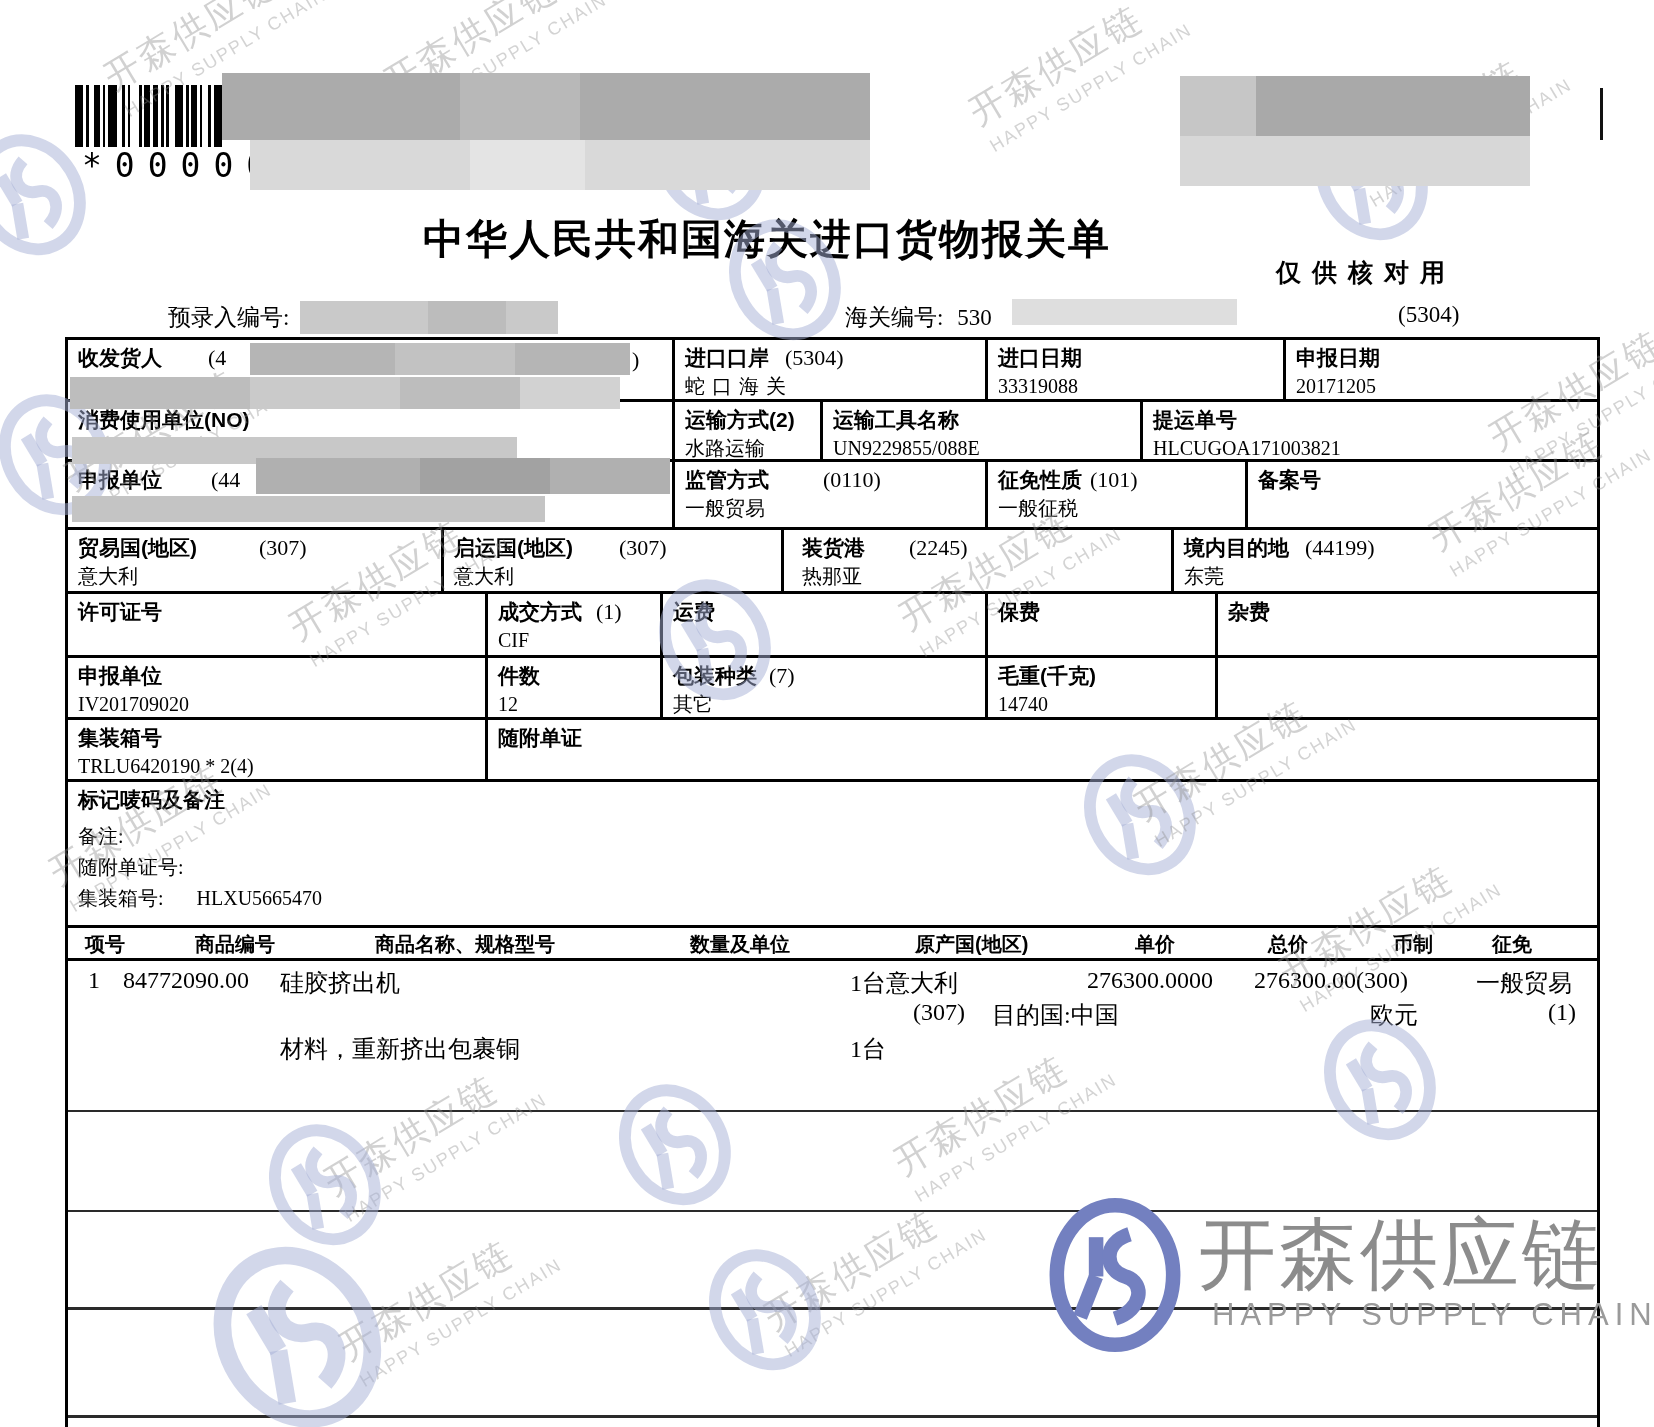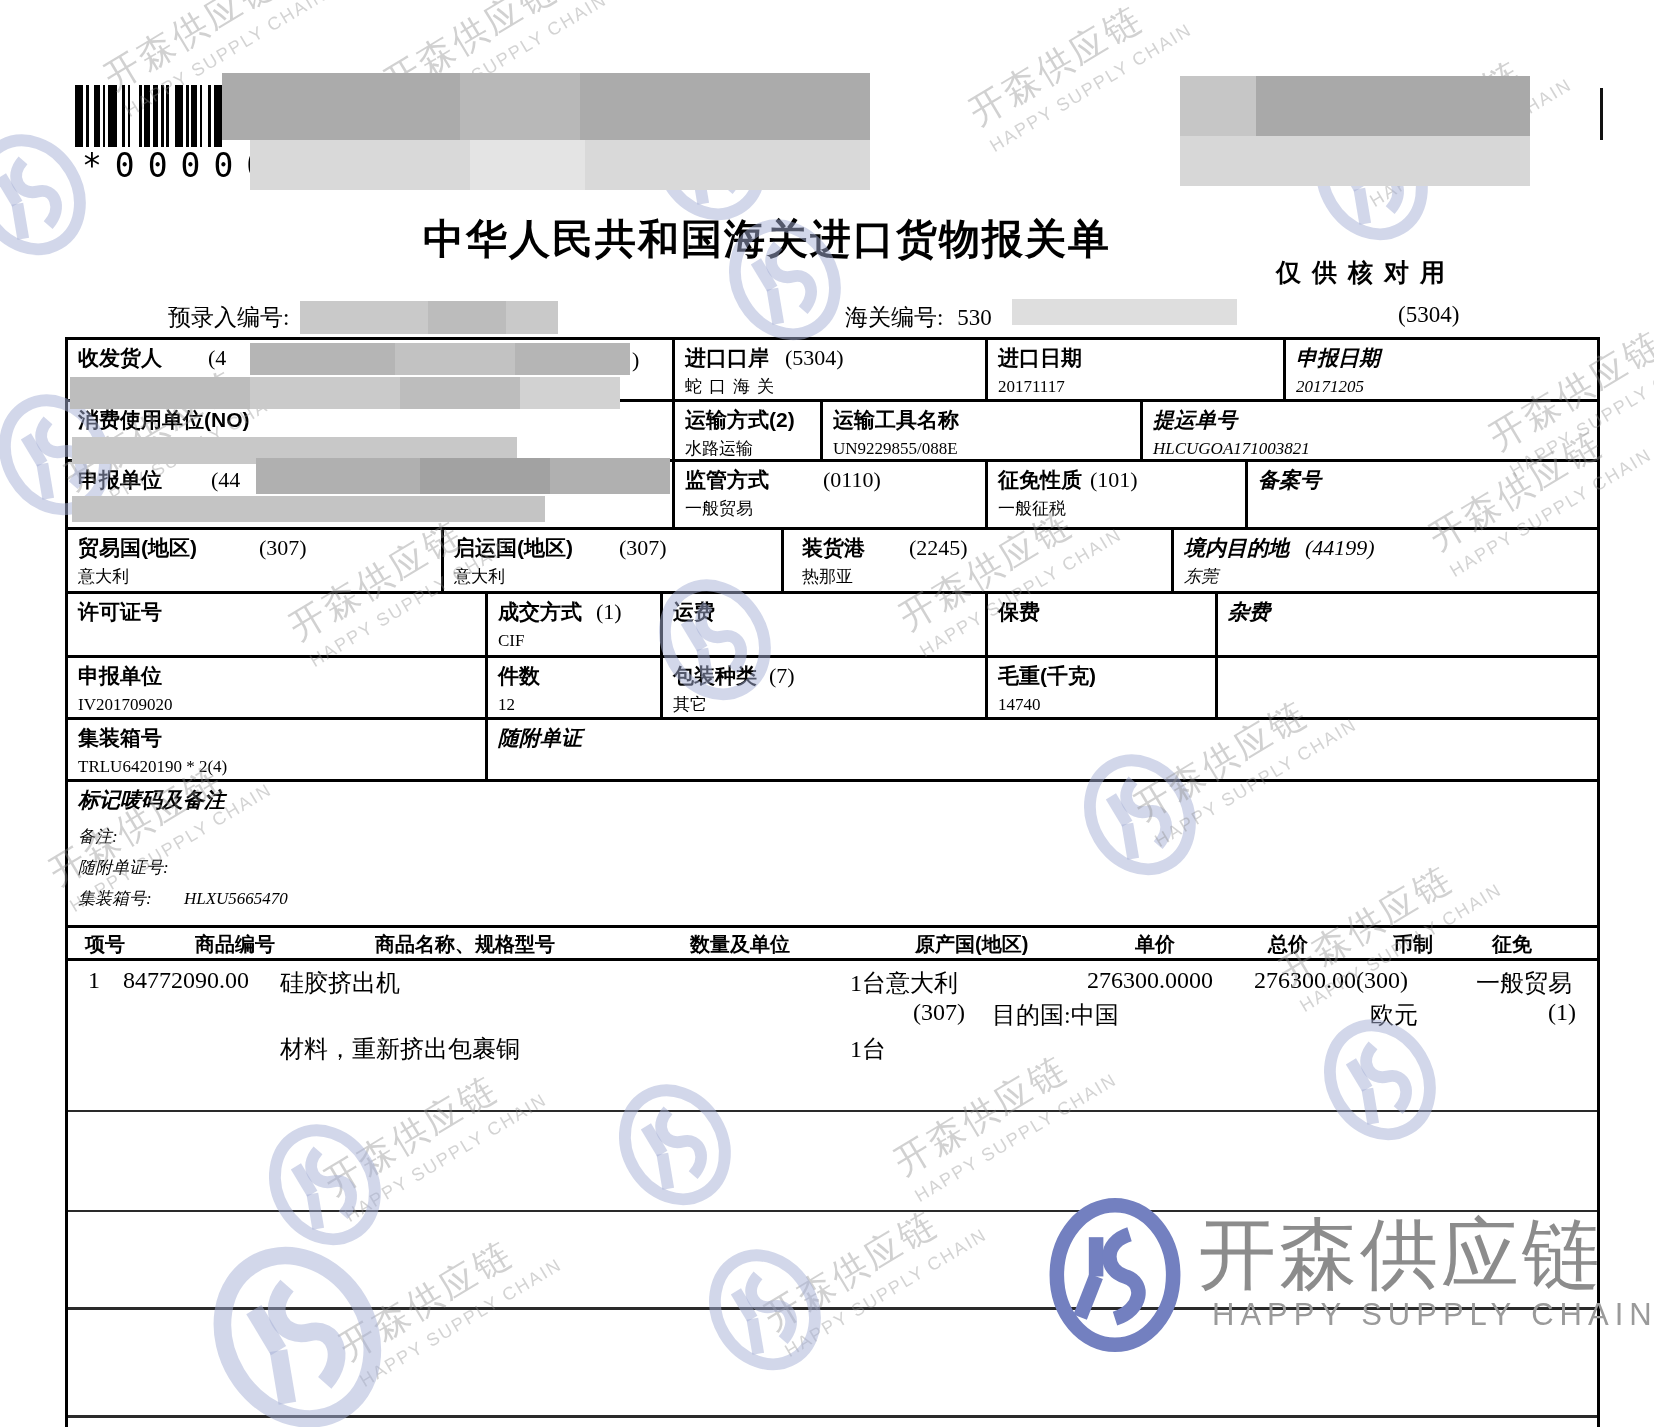--- a/index.html
+++ b/index.html
@@ -6,25 +6,25 @@
   #page{position:relative;width:1654px;height:1427px;background:#ffffff;overflow:hidden;
         font-family:"Liberation Serif","DejaVu Serif",serif;color:#000;}
   .abs{position:absolute;}
   
   #maintable{position:absolute;left:65px;top:337px;width:1535px;height:1090px;
              border-top:3px solid #000;border-left:3px solid #000;border-right:3px solid #000;
              box-sizing:border-box;z-index:2;}
   .trow{display:flex;border-bottom:3px solid #000;box-sizing:border-box;}
   .tcell{position:relative;border-right:3px solid #000;box-sizing:border-box;
          padding:5px 0 0 10px;overflow:hidden;}
-  .tcell.lastc{border-right:none;font-style:italic;}
+  .tcell.lastc{border-right:none;}
   .lbl{font-family:"Liberation Sans","DejaVu Sans",sans-serif;font-weight:bold;
        font-size:21px;line-height:26px;}
   .code{font-family:"Liberation Serif","DejaVu Serif",serif;font-weight:normal;font-size:22px;}
-  .val{font-family:"Liberation Serif","DejaVu Serif",serif;font-size:17px;line-height:31px;}
+  .val{font-family:"Liberation Serif","DejaVu Serif",serif;font-size:20px;line-height:31px;}
   
   .ghead{position:relative;height:33px;border-bottom:3px solid #000;box-sizing:border-box;}
   .gh{position:absolute;top:3px;font-family:"Liberation Sans","DejaVu Sans",sans-serif;
       font-weight:bold;font-size:20px;}
   #goodsbody{position:relative;height:466px;}
   .gi{position:absolute;font-family:"Liberation Serif","DejaVu Serif",serif;font-size:24px;white-space:nowrap;}
   .gline{position:absolute;left:0;width:100%;background:#2a2a2a;}
   
   .redact{position:absolute;z-index:7;}
   
@@ -233,21 +233,21 @@
         <span class="code" style="margin-left:42px">(4</span>
         <span class="code abs" style="left:564px;top:7px">)</span>
       </div>
       <div class="tcell" style="width:313px">
         <div><span class="lbl">进口口岸</span>
              <span class="code" style="margin-left:12px">(5304)</span></div>
         <div class="val" style="letter-spacing:7px">蛇口海关</div>
       </div>
       <div class="tcell" style="width:298px">
         <div class="lbl">进口日期</div>
-        <div class="val">20171117</div>
+        <div class="val">33319088</div>
       </div>
       <div class="tcell lastc" style="width:311px">
         <div class="lbl">申报日期</div>
         <div class="val">20171205</div>
       </div>
     </div>
 
     <div class="trow" style="height:60px">
       <div class="tcell" style="width:607px">
         <span class="lbl">消费使用单位(NO)</span>

